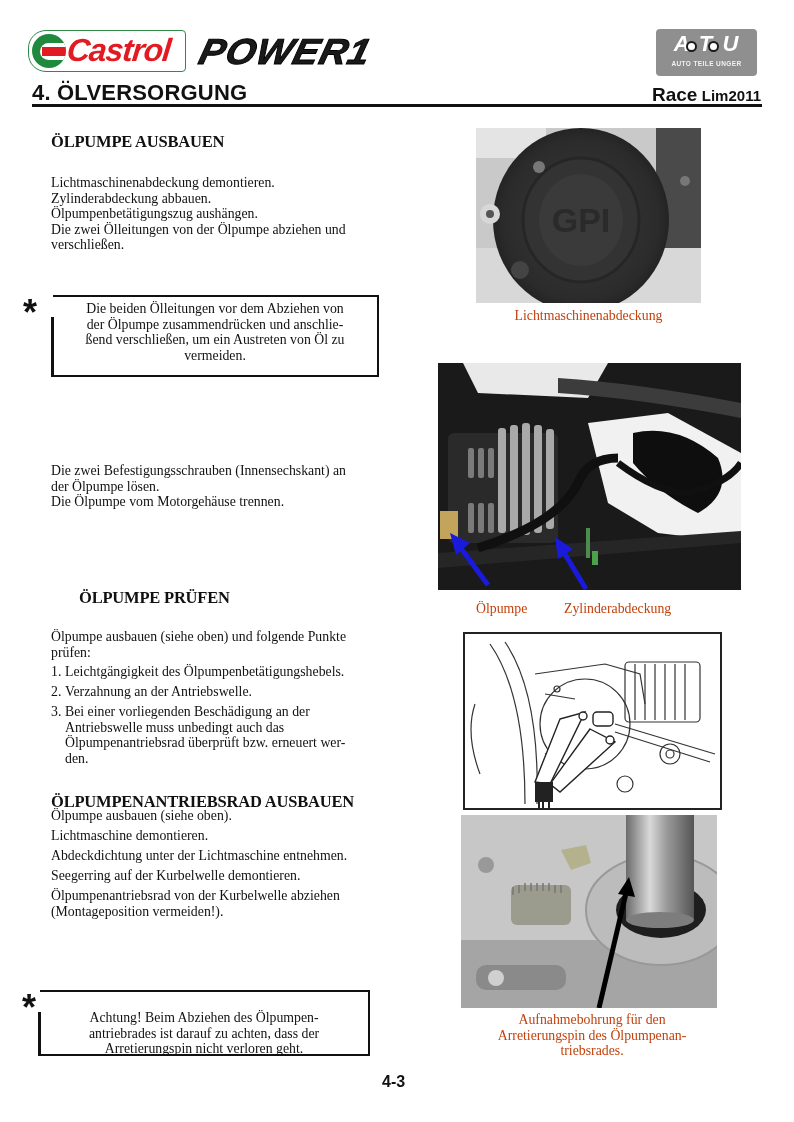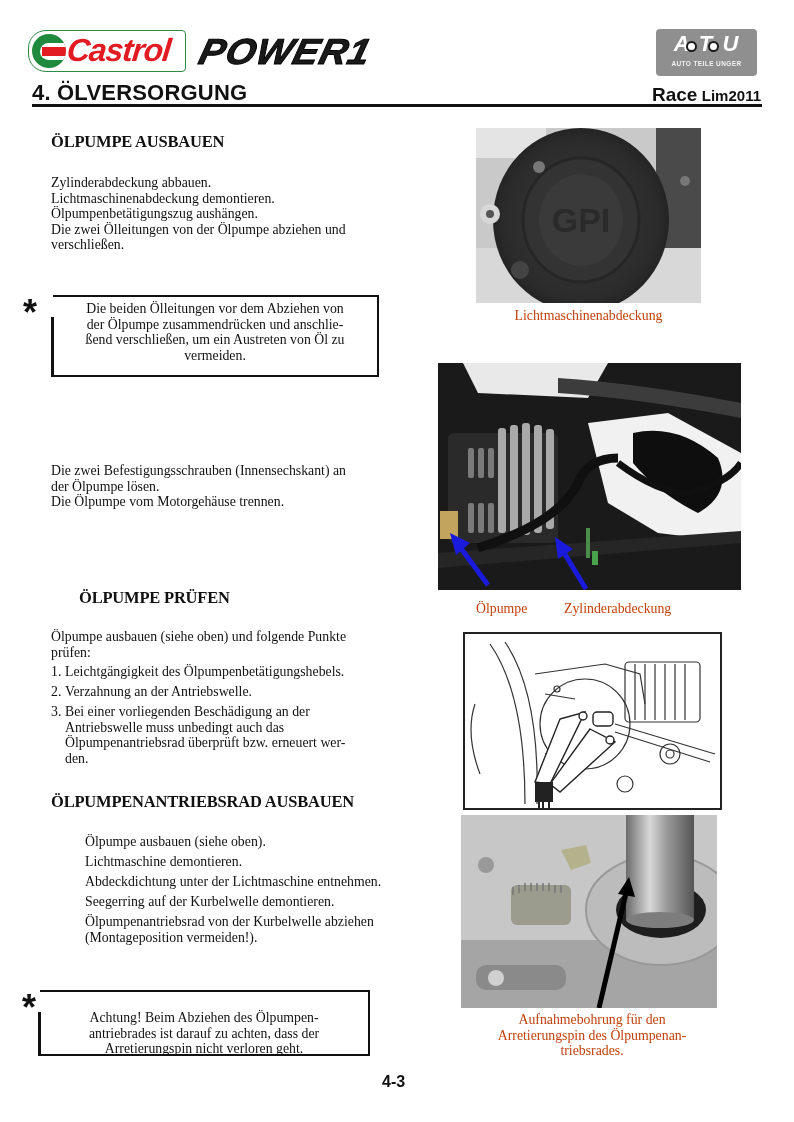--- a/index.html
+++ b/index.html
@@ -78,22 +78,22 @@
 <div class="chapter-title">4. ÖLVERSORGUNG</div>
 <div class="model-label">
   <span class="race">Race</span>
   <span class="lim">Lim2011</span>
 </div>
 <div class="header-rule"></div>
 
 <div class="section-heading" style="top:132px;">ÖLPUMPE AUSBAUEN</div>
 
 <div class="para" style="top:175px;">
+  <span class="line">Lichtmaschinenabdeckung demontieren.</span>
   <span class="line">Zylinderabdeckung abbauen.</span>
-  <span class="line">Lichtmaschinenabdeckung demontieren.</span>
   <span class="line">Ölpumpenbetätigungszug aushängen.</span>
   <span class="line">Die zwei Ölleitungen von der Ölpumpe abziehen und</span>
   <span class="line">verschließen.</span>
 </div>
 
 <div class="note" style="left:53px; top:295px; width:326px; height:82px;">
   <div class="leftbar" style="top:20px;"></div>
   <div class="asterisk" style="left:-30px; top:-2px;">*</div>
   <div class="note-text" style="padding-top:4px;">
     <span class="line">Die beiden Ölleitungen vor dem Abziehen von</span>
@@ -135,21 +135,21 @@
       <span class="line">Bei einer vorliegenden Beschädigung an der</span>
       <span class="line">Antriebswelle muss unbedingt auch das</span>
       <span class="line">Ölpumpenantriebsrad überprüft bzw. erneuert wer-</span>
       <span class="line">den.</span>
     </span>
   </div>
 </div>
 
 <div class="section-heading" style="top:792px;">ÖLPUMPENANTRIEBSRAD AUSBAUEN</div>
 
-<div class="para list-spaced" style="top:834px;margin-left:34px;">
+<div class="para list-spaced" style="top:808px;">
   <span class="line">Ölpumpe ausbauen (siehe oben).</span>
   <span class="line">Lichtmaschine demontieren.</span>
   <span class="line">Abdeckdichtung unter der Lichtmaschine entnehmen.</span>
   <span class="line">Seegerring auf der Kurbelwelle demontieren.</span>
   <span class="line cont">Ölpumpenantriebsrad von der Kurbelwelle abziehen</span>
   <span class="line">(Montageposition vermeiden!).</span>
 </div>
 
 <div class="note" style="left:40px; top:990px; width:330px; height:66px;">
   <div class="leftbar" style="top:20px;"></div>

